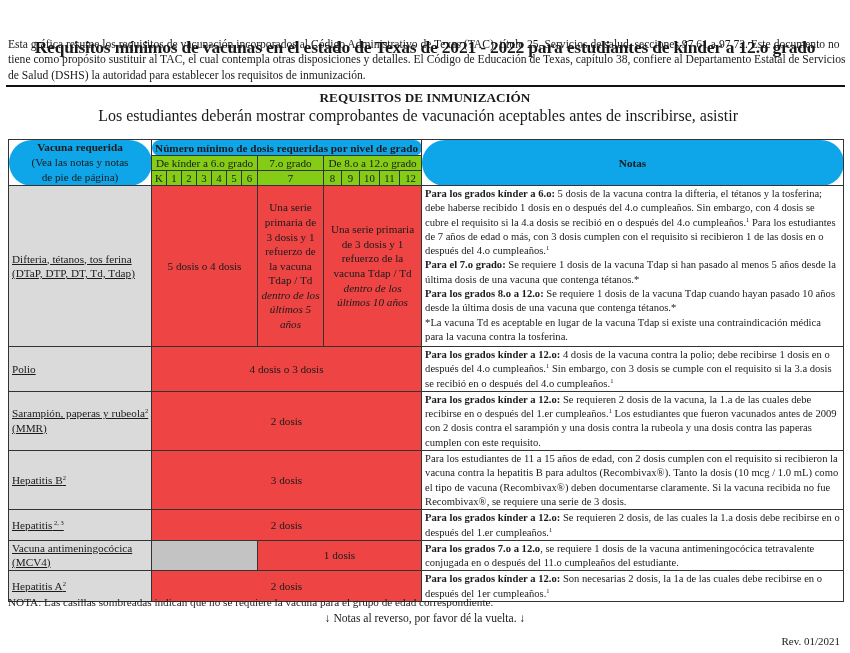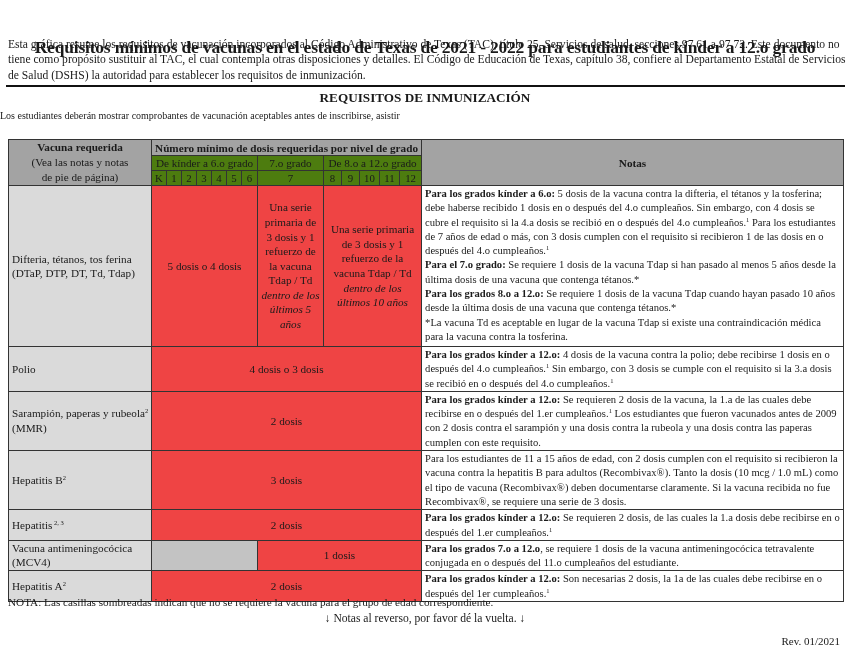--- a/index.html
+++ b/index.html
@@ -5,29 +5,29 @@
   html, body { margin: 0; padding: 0; background: #ffffff; }
   body { width: 850px; height: 653px; position: relative; overflow: hidden;
          font-family: "Liberation Serif", "DejaVu Serif", serif; color: #1a1a1a; }
   .title { position: absolute; left: 0; width: 850px; top: 9px; text-align: center;
            font-size: 17.5px; font-weight: bold; letter-spacing: -0.2px; margin-top: 28px; }
   .intro { position: absolute; left: 8px; width: 838px; top: 37px;
            font-size: 11.6px; line-height: 15.3px; }
   .rule { position: absolute; left: 6px; width: 839px; top: 85px; height: 2px; background: #111; }
   .section-title { position: absolute; left: 0; width: 850px; top: 90px; text-align: center;
            font-size: 13.2px; font-weight: bold; }
-  .section-sub { position: absolute; left: 0; width: 738px; top: 108px; text-align: left;
-           font-size: 10px; line-height: 15.6px; }
+  .section-sub { position: absolute; left: 0; width: 738px; top: 108px; text-align: right;
+           font-size: 16px; line-height: 15.6px; }
 
   table.req { position: absolute; left: 8px; top: 139px; width: 836px; border-collapse: collapse;
               table-layout: fixed; border: 1.5px solid #333; font-size: 11.2px; }
   table.req td, table.req th { border: 1px solid #333; padding: 0; }
-  .hdr-blue { background: #a3a3a3; }
-  .hdr-gray { background: #4d7c0f; }
-  .vac-cell { background: #dadada; text-align: left; padding-left: 3px !important; line-height: 14.5px; font-size: 11.2px; }
+  .hdr-blue { background: #0ea5e9; border-radius: 23px; }
+  .hdr-gray { background: #84cc16; }
+  .vac-cell { background: #dadada; text-align: left; padding-left: 3px !important; line-height: 14.5px; font-size: 11.2px; text-decoration: underline; }
   .dose { text-align: center; background: #ef4444; font-size: 11.2px; line-height: 14.6px; }
   .shaded { background: #c3c3c3; }
   .notes { background: #ffffff; text-align: left; vertical-align: top;
            padding: 1px 3px 0 3px !important; font-size: 10.6px; line-height: 14.3px; }
   .notes b { font-weight: bold; }
   .hcenter { text-align: center; }
   .hbold { font-weight: bold; }
   .grade-num { text-align: center; font-size: 10.8px; }
   sup { font-size: 6.5px; vertical-align: 4px; line-height: 0; }
   i { font-style: italic; }

